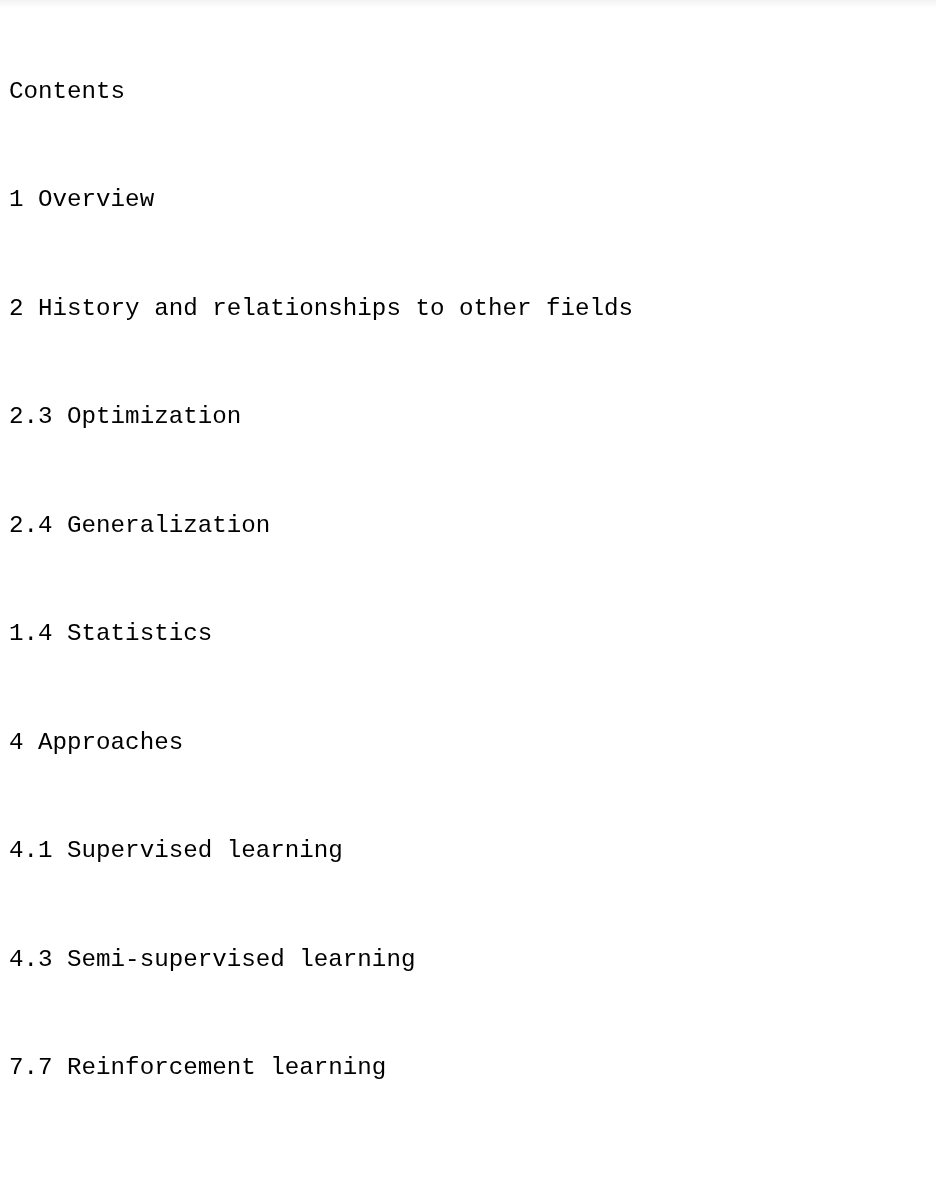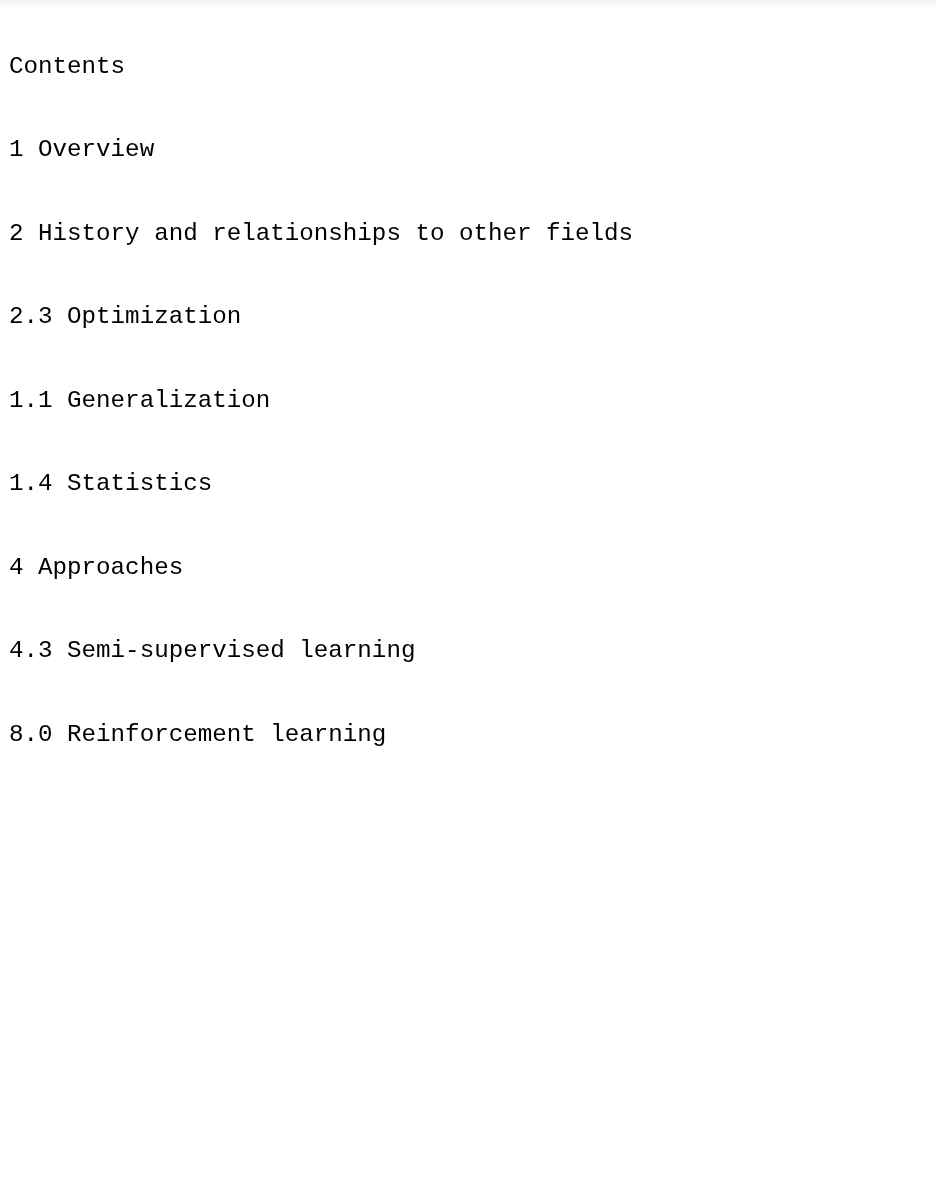--- a/index.html
+++ b/index.html
@@ -24,37 +24,39 @@
       left: 9px;
       top: -2px;
       font-family: "Liberation Mono", "DejaVu Sans Mono", monospace;
       font-size: 24.2px;
       color: #000000;
       white-space: pre;
     }
     .toc-line {
       height: 29.45px;
       line-height: 29.45px;
+      margin-top: 25px;
     }
   </style>
 </head>
 <body>
 
 <div class="top-fade"></div>
 
 <div class="toc">
   <div class="toc-line">Contents</div>
   <div class="toc-line">1 Overview</div>
   <div class="toc-line">2 History and relationships to other fields</div>
   <div class="toc-line">2.3 Optimization</div>
-  <div class="toc-line">1.1 Generalization</div>
+  <div class="toc-line">2.4 Generalization</div>
   <div class="toc-line">1.4 Statistics</div>
   <div class="toc-line">4 Approaches</div>
+  <div class="toc-line">4.1 Supervised learning</div>
   <div class="toc-line">4.3 Semi-supervised learning</div>
-  <div class="toc-line">8.0 Reinforcement learning</div>
+  <div class="toc-line">7.7 Reinforcement learning</div>
   
   
   
   
   
   
   
   
   
   

